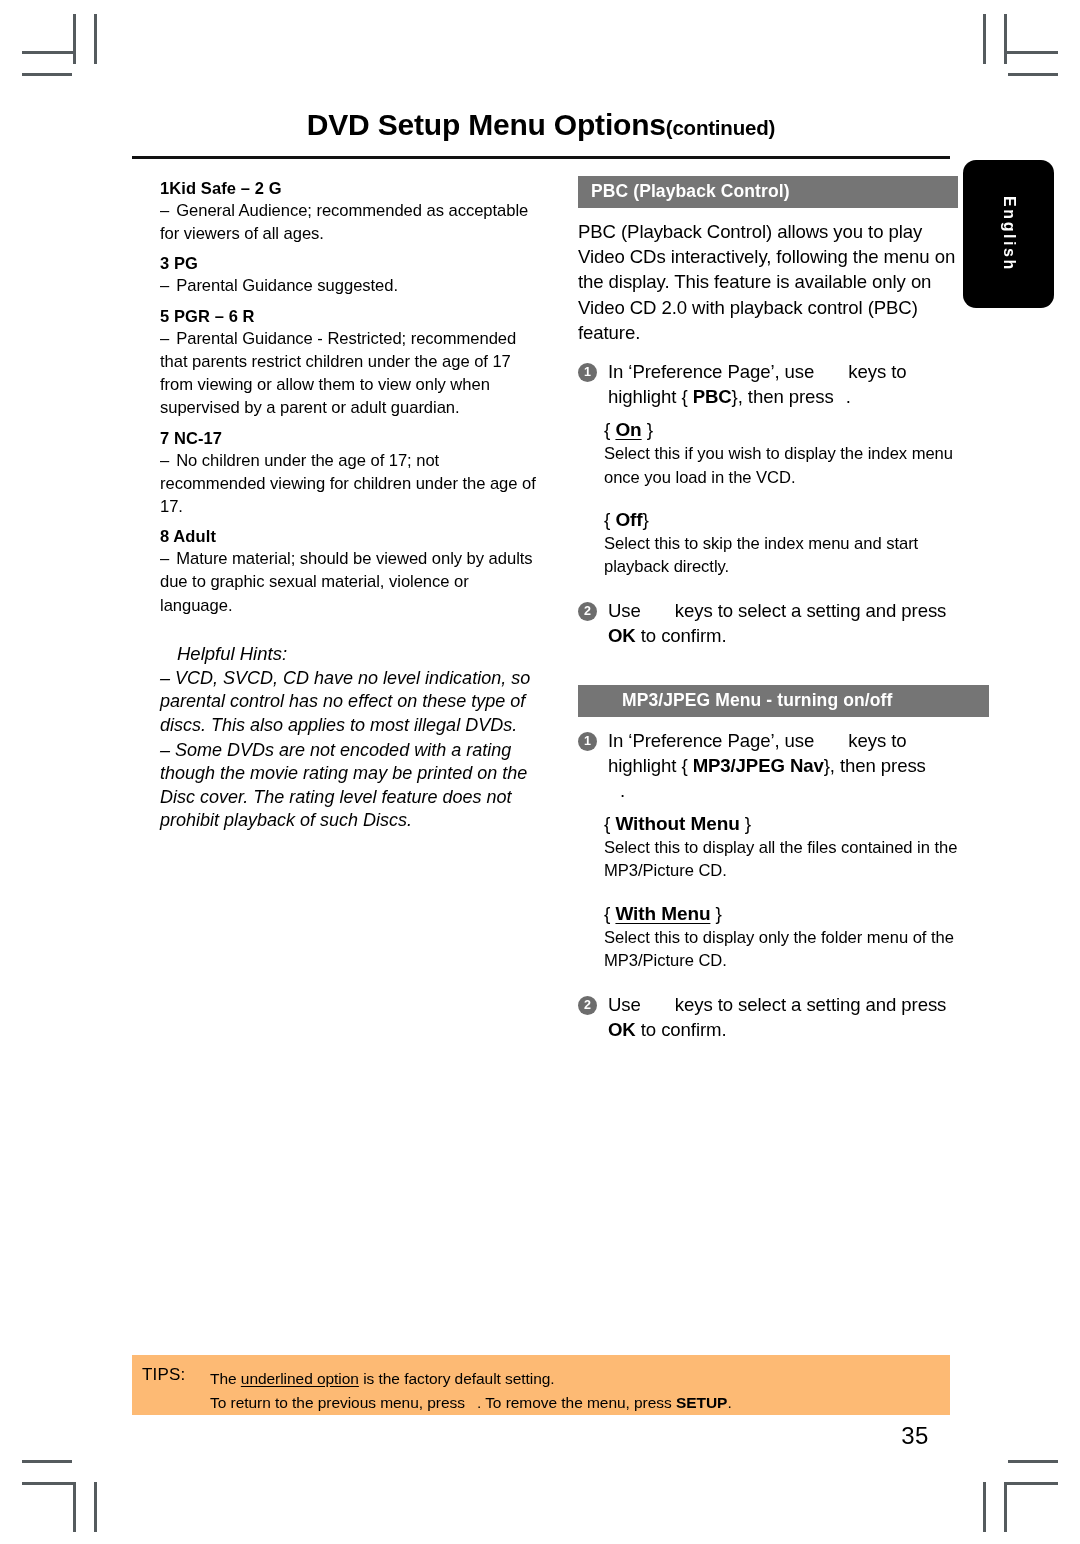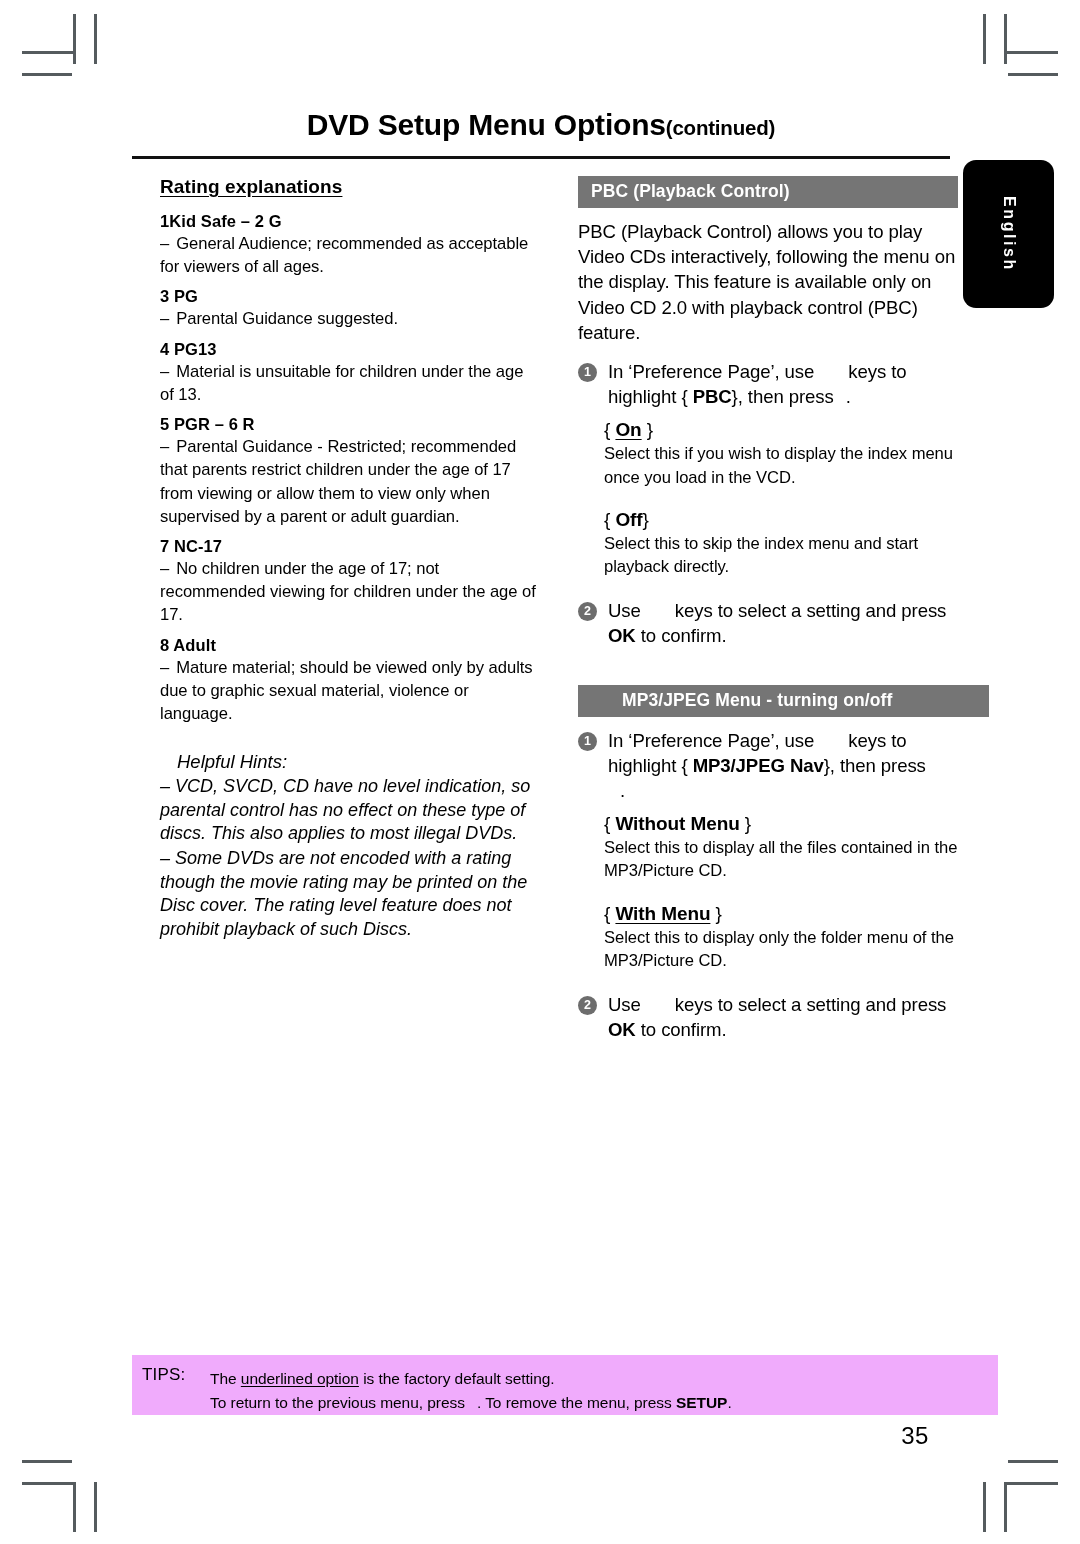--- a/index.html
+++ b/index.html
@@ -197,22 +197,21 @@
   }
   .spacer-lg { height: 26px; }
 
   
   .tips {
     position: absolute;
     left: 132px;
     top: 1355px;
     width: 818px;
     height: 60px;
-    background: #f0abfc;
-    padding-left: 48px;
+    background: #fdba74;
   }
   .tips-label {
     position: absolute;
     left: 10px;
     top: 10px;
     font-size: 17px;
     letter-spacing: 0.2px;
   }
   .tips-lines {
     position: absolute;
@@ -262,36 +261,31 @@
   <div class="page-title"><span>DVD Setup Menu Options</span><span class="cont">(continued)</span></div>
 </div>
 <div class="title-rule"></div>
 
 <div class="lang-tab">
   <span>English</span>
 </div>
 
 <div class="col col-left">
 
-  <div class="sec-underline-head">Rating explanations</div>
 
   <div>
     <div class="rating-term">1Kid Safe – 2 G</div>
     <div class="body-txt"><span class="dash">–</span><span>General Audience; recommended as acceptable for viewers of all ages.</span></div>
   </div>
 
   <div>
     <div class="rating-term">3 PG</div>
     <div class="body-txt"><span class="dash">–</span><span>Parental Guidance suggested.</span></div>
   </div>
 
-  <div>
-    <div class="rating-term">4 PG13</div>
-    <div class="body-txt"><span class="dash">–</span><span>Material is unsuitable for children under the age of 13.</span></div>
-  </div>
 
   <div>
     <div class="rating-term">5 PGR – 6 R</div>
     <div class="body-txt"><span class="dash">–</span><span>Parental Guidance - Restricted; recommended that parents restrict children under the age of 17 from viewing or allow them to view only when supervised by a parent or adult guardian.</span></div>
   </div>
 
   <div>
     <div class="rating-term">7 NC-17</div>
     <div class="body-txt"><span class="dash">–</span><span>No children under the age of 17; not recommended viewing for children under the age of 17.</span></div>
   </div>

